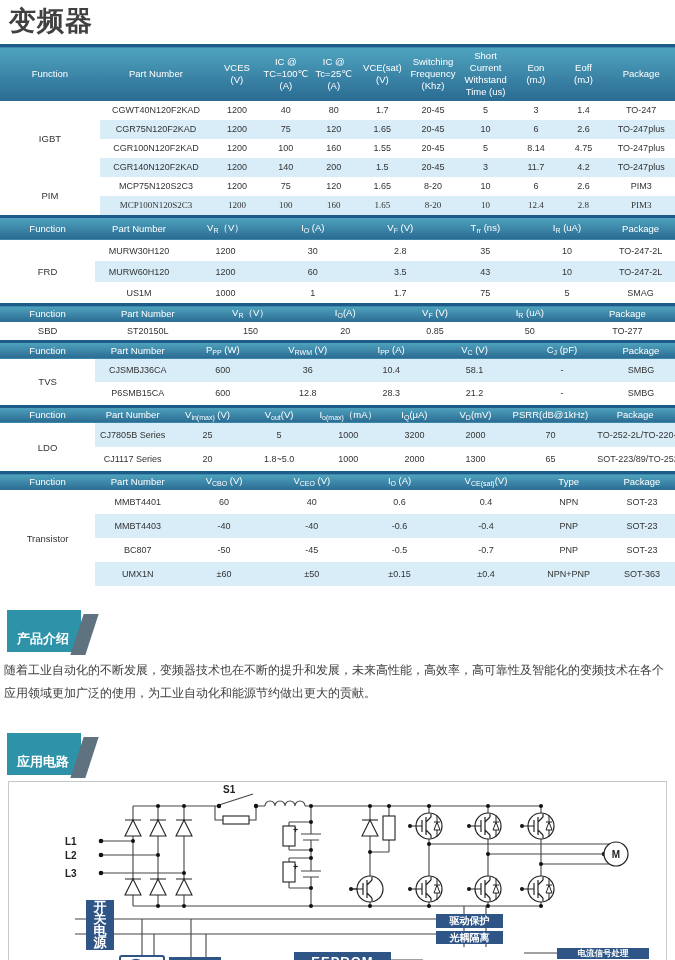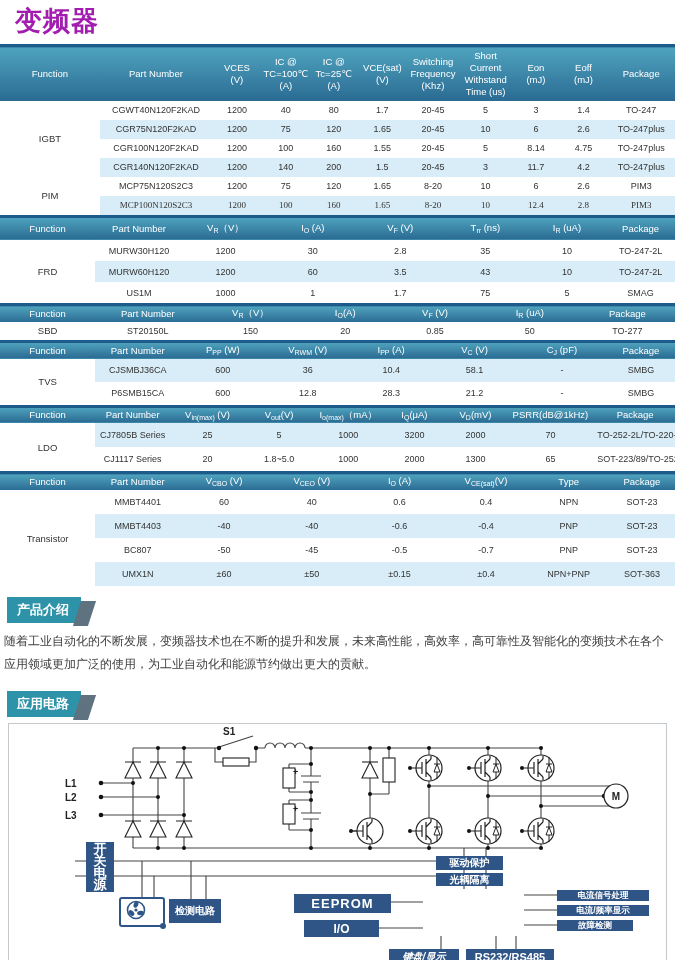--- a/index.html
+++ b/index.html
@@ -1,29 +1,29 @@
 <!DOCTYPE html>
 <html><head>
 <meta charset="utf-8">
 <style>
   html,body{margin:0;padding:0;background:#fff;}
   body{width:675px;font-family:"Liberation Sans","DejaVu Sans",sans-serif;-webkit-font-smoothing:antialiased;}
   .page{width:675px;}
-  .page-title{font-size:27px;font-weight:bold;color:#a21caf;margin:3px 0 5px 15px;letter-spacing:1px;}
+  .page-title{font-size:27px;font-weight:bold;color:#404040;margin:3px 0 5px 9px;letter-spacing:1px;}
   
   .spec-table{width:675px;border-collapse:collapse;table-layout:fixed;}
   .spec-table th{background:linear-gradient(#4FA3BE,#2A6A92);border-top:3px solid #1D5C8A;color:#fff;
     font-weight:normal;font-size:9.5px;line-height:1.25;padding:1px 1px;text-align:center;vertical-align:middle;}
   .spec-table td{font-size:9px;color:#333;text-align:center;vertical-align:middle;padding:0 2px;white-space:nowrap;background:#fff;}
   .spec-table tr.alt td{background:#D8EDF7;}
   .spec-table td.fn{background:#fff !important;font-size:9.5px;color:#333;}
   sub{font-size:7px;vertical-align:-2px;}
   
   .badge{display:inline-block;position:relative;background:#2E93A9;color:#fff;font-size:13px;font-weight:bold;
-    padding:4px 12px 4px 10px;margin:11px 0 0 7px;z-index:1;}
+    padding:20px 12px 4px 10px;margin:24px 0 0 7px;z-index:1;}
   .badge::after{content:'';position:absolute;right:-11px;top:4px;bottom:-3px;width:15px;background:#5E7280;
     transform:skewX(-18deg);z-index:-1;}
   .intro-text{font-size:12px;color:#404040;line-height:23px;margin:7px 4px 4px 4px;}
   
   .panel{position:relative;width:657px;height:254px;border:1px solid #C4C9CE;margin:6px 7px 6px 8px;background:#fff;}
   .panel svg{position:absolute;left:0;top:0;}
   .nbox{position:absolute;background:#2E5586;color:#fff;display:flex;align-items:center;justify-content:center;
     text-align:center;font-weight:bold;}
   .vtext{width:13px;margin:4px auto;word-break:break-all;line-height:12px;font-size:13px;}
   .fanbox{position:absolute;background:#fff;border:2px solid #2E5586;border-radius:3px;display:flex;align-items:center;justify-content:center;}

